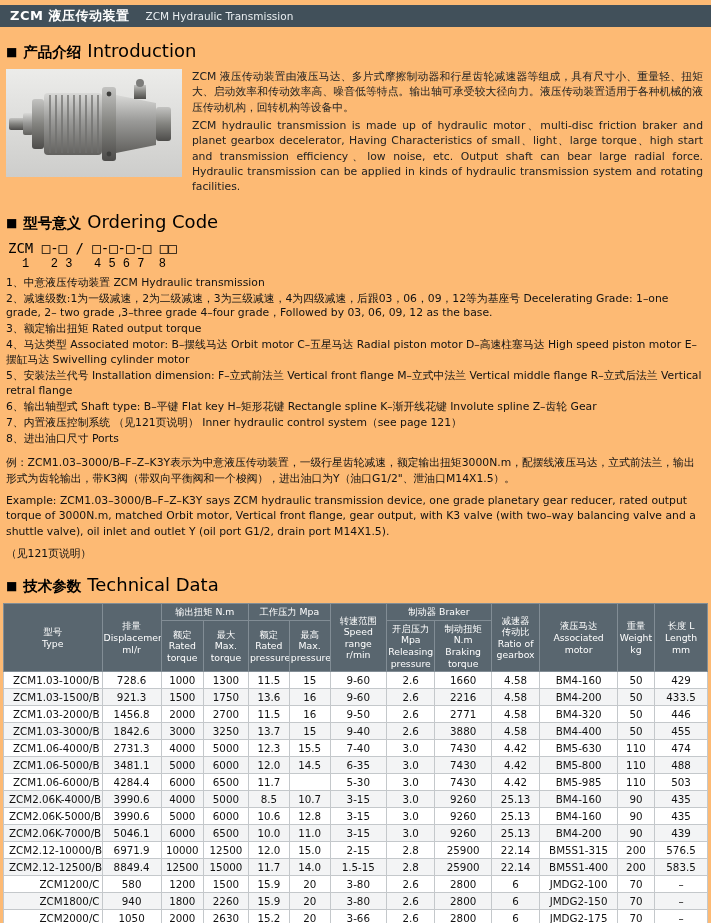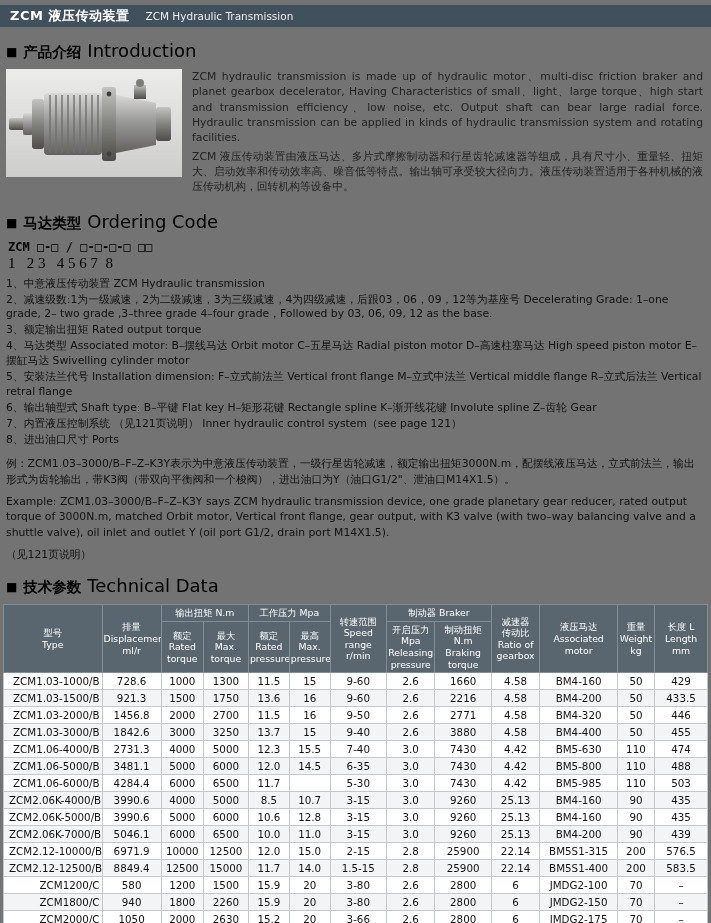--- a/index.html
+++ b/index.html
@@ -1,38 +1,38 @@
 <!DOCTYPE html>
 <html><head>
 <meta charset="utf-8">
 <style>
   * { box-sizing: border-box; }
   html,body { margin:0; padding:0; background:#fff; }
   .page {
-    position:relative; width:711px; height:923px; margin:0 auto; background:#737373;
+    position:relative; width:711px; height:923px; margin:0 auto; background:#fdba74;
     font-family:"DejaVu Sans","Liberation Sans",sans-serif; color:#1a1a1a;
     padding-top:5px; overflow:hidden;
   }
   
   .topbar { height:22px; background:#41505a; color:#fff; display:flex; align-items:center; padding:0 10px; gap:16px; }
   .topbar-title { font-weight:bold; font-size:13px; letter-spacing:.5px; white-space:nowrap; }
   .topbar-sub { font-size:10.5px; color:#e9eef1; white-space:nowrap; }
 
   .section-heading { display:flex; align-items:baseline; gap:6px; font-size:14.5px; font-weight:bold; margin:13px 8px 7px 6px; color:#000; }
   .section-heading .bullet { font-size:12px; position:relative; top:-1px; }
   .section-heading .heading-en { font-weight:normal; font-size:18px; }
 
   .intro { display:flex; gap:10px; margin:0 8px 0 6px; }
   .photo { width:176px; height:108px; flex:none; }
   .intro-text { flex:1; font-size:10.8px; line-height:1.42; text-align:justify; color:#222; }
   .intro-text p { margin:0 0 3px 0; }
 
   .ordering-block { margin:0 8px 0 6px; font-size:10.8px; }
-  .code-line { font-family:"DejaVu Sans Mono","Liberation Mono",monospace; font-size:12px; white-space:pre; margin:0 0 0 2px; color:#000;font-weight:bold; }
-  .code-nums { font-family:Liberation Serif, serif; font-size:15px; white-space:pre; margin:1px 0 5px 2px; color:#000; }
+  .code-line { font-family:"DejaVu Sans Mono","Liberation Mono",monospace; font-size:14px; white-space:pre; margin:0 0 0 2px; color:#000; }
+  .code-nums { font-family:Liberation Mono, monospace; font-size:12px; white-space:pre; margin:1px 0 5px 16px; color:#000; }
   .ol-item { margin:1px 0; line-height:1.38; color:#111; }
 
   .example { margin:9px 8px 0 6px; font-size:10.8px; line-height:1.45; color:#111; }
   .example p { margin:0 4px 6px 0; }
   .example p.note { margin:0; }
 
   table.tech-table { width:705px; margin:2px 3px 0 3px; border-collapse:collapse; table-layout:fixed; }
   .tech-table th {
     background:#59666f; color:#fff; font-weight:normal; border:1px solid #828d95;
     padding:2px 1px; text-align:center; vertical-align:middle;
@@ -100,28 +100,28 @@
         <rect x="96" y="18" width="14" height="74" rx="3" fill="url(#g2)"></rect>
         <circle cx="103" cy="25" r="2.4" fill="#3e3e3c"></circle>
         <circle cx="103" cy="85" r="2.4" fill="#3e3e3c"></circle>
         <polygon points="110,26 150,34 150,76 110,84" fill="url(#g1)"></polygon>
         <rect x="150" y="38" width="15" height="34" rx="3" fill="url(#g2)"></rect>
         <rect x="128" y="16" width="12" height="14" fill="url(#g2)"></rect>
         <circle cx="134" cy="14" r="4" fill="#7c7c7a"></circle>
       </svg>
     </div>
     <div class="intro-text">
+      <p>ZCM 液压传动装置由液压马达、多片式摩擦制动器和行星齿轮减速器等组成，具有尺寸小、重量轻、扭矩大、启动效率和传动效率高、噪音低等特点。输出轴可承受较大径向力。液压传动装置适用于各种机械的液压传动机构，回转机构等设备中。</p>
       <p>ZCM hydraulic transmission is made up of hydraulic motor、multi-disc friction braker and planet gearbox decelerator, Having Characteristics of small、light、large torque、high start and transmission efficiency、low noise, etc. Output shaft can bear large radial force. Hydraulic transmission can be applied in kinds of hydraulic transmission system and rotating facilities.</p>
-      <p>ZCM 液压传动装置由液压马达、多片式摩擦制动器和行星齿轮减速器等组成，具有尺寸小、重量轻、扭矩大、启动效率和传动效率高、噪音低等特点。输出轴可承受较大径向力。液压传动装置适用于各种机械的液压传动机构，回转机构等设备中。</p>
     </div>
   </div>
 
   <div class="section-heading">
     <span class="bullet">■</span>
-    <span>马达类型</span>
+    <span>型号意义</span>
     <span class="heading-en">Ordering Code</span>
   </div>
 
   <div class="ordering-block">
     <div class="code-line">ZCM □-□ / □-□-□-□ □□</div>
     <div class="code-nums">1   2 3   4 5 6 7  8</div>
     <div>
         <div class="ol-item">1、中意液压传动装置 ZCM Hydraulic transmission</div>
         <div class="ol-item">2、减速级数:1为一级减速，2为二级减速，3为三级减速，4为四级减速，后跟03，06，09，12等为基座号 Decelerating Grade: 1–one grade, 2– two grade ,3–three grade 4–four grade，Followed by 03, 06, 09, 12 as the base.</div>
         <div class="ol-item">3、额定输出扭矩 Rated output torque</div>

